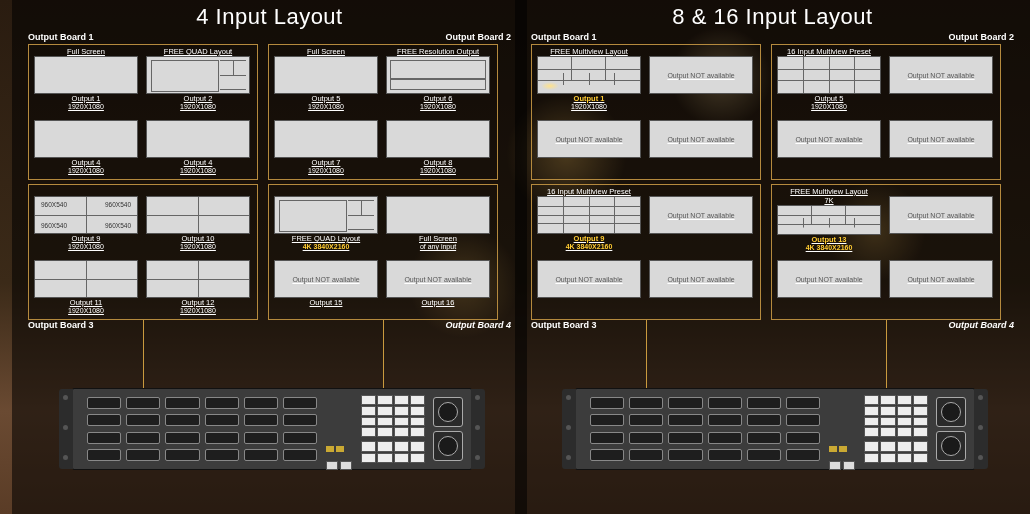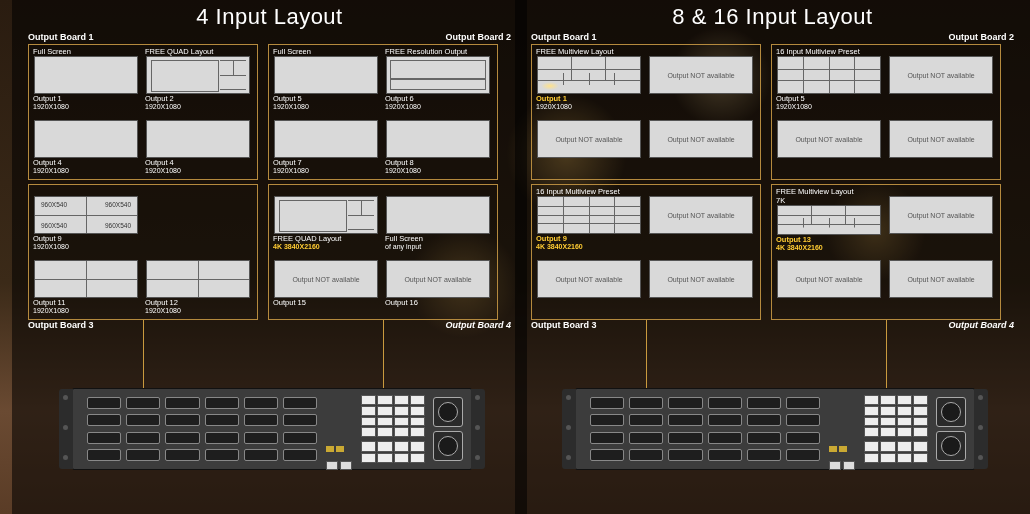--- a/index.html
+++ b/index.html
@@ -22,21 +22,21 @@
   .ob2{top:32px;right:16px;padding-left:28px;}
   .ob3{top:320px;left:16px;}
   .ob4{top:320px;right:16px;font-style:italic;}
 
   .board{position:absolute;width:230px;height:136px;border:1px solid #b58a3e;box-sizing:border-box;padding:4px 4px 2px 4px;}
   .bA{top:44px;left:16px;}
   .bB{top:44px;left:256px;}
   .bC{top:184px;left:16px;}
   .bD{top:184px;left:256px;}
 
-  .cell{position:absolute;width:106px;}
+  .cell{position:absolute;width:106px;text-align:center;text-decoration:underline;}
   .cellL1{left:4px;top:2px;}
   .cellR1{left:116px;top:2px;}
   .cellL2{left:4px;top:66px;}
   .cellR2{left:116px;top:66px;}
 
   .cell-header{font-size:7.5px;line-height:9px;height:9px;}
   .thumb{width:104px;height:38px;background:#d9d9d9;border:1px solid #555;box-sizing:border-box;margin:0 auto;position:relative;color:#555;font-size:7px;display:flex;align-items:center;justify-content:center;}
   .cell-sub{font-size:7.5px;line-height:8px;margin-top:1px;}
   .cell-sub2{font-size:7px;line-height:8px;}
   .yellow{color:#ffcc33;font-weight:600;}
@@ -175,20 +175,26 @@
       <div class="cell-header"></div>
       <div class="thumb t-quad">
         <span class="qtxt" style="left:6px;top:4px">960X540</span>
         <span class="qtxt" style="right:6px;top:4px">960X540</span>
         <span class="qtxt" style="left:6px;bottom:4px">960X540</span>
         <span class="qtxt" style="right:6px;bottom:4px">960X540</span>
       </div>
       <div class="cell-sub">Output 9</div>
       <div class="cell-sub2">1920X1080</div>
     </div>
+    <div class="cell cellR1">
+      <div class="cell-header"></div>
+      <div class="thumb t-quad"></div>
+      <div class="cell-sub">Output 10</div>
+      <div class="cell-sub2">1920X1080</div>
+    </div>
     <div class="cell cellL2">
       <div class="cell-header"></div>
       <div class="thumb t-quad"></div>
       <div class="cell-sub">Output 11</div>
       <div class="cell-sub2">1920X1080</div>
     </div>
     <div class="cell cellR2">
       <div class="cell-header"></div>
       <div class="thumb t-quad"></div>
       <div class="cell-sub">Output 12</div>

